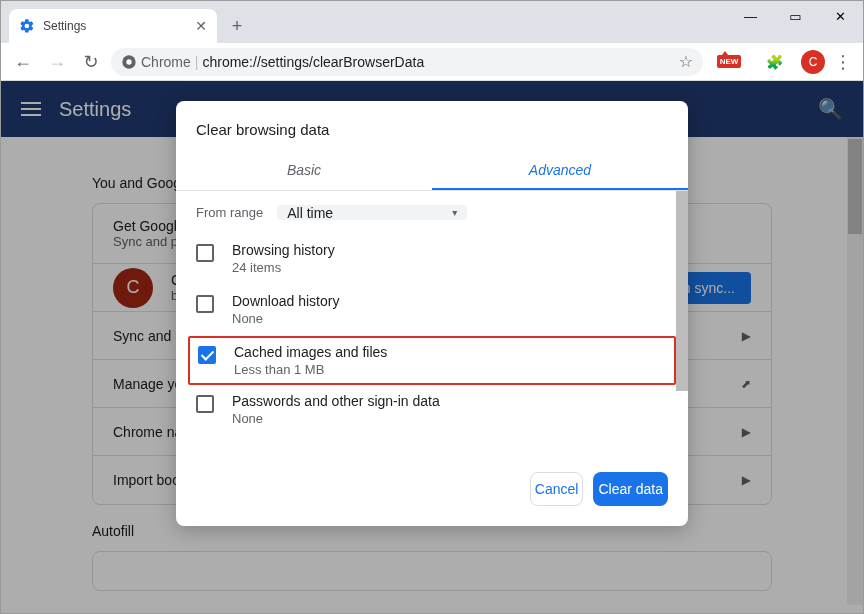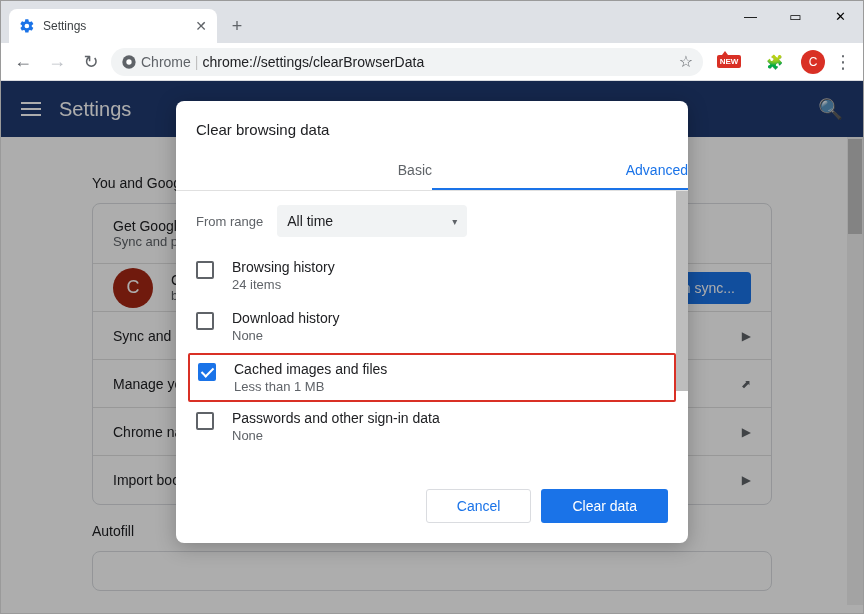--- a/index.html
+++ b/index.html
@@ -51,37 +51,37 @@
   .scrollbar-track { position: absolute; right: 0; top: 136px; bottom: 8px; width: 16px; background: #f1f1f1; }
   .scrollbar-thumb { position: absolute; right: 1px; top: 138px; width: 14px; height: 95px; background: #c1c1c1; }
 
   
   .overlay { position: absolute; top: 80px; left: 0; right: 0; bottom: 0; background: rgba(0,0,0,0.32); }
 
   
   .dialog { position: absolute; top: 100px; left: 50%; transform: translateX(-50%); width: 512px; background: #fff; border-radius: 8px; box-shadow: 0 4px 20px rgba(0,0,0,0.25); padding: 20px 0 16px; }
   .dialog h1 { font-size: 15px; color: #202124; padding: 0 20px 14px; font-weight: 400; }
   .dlg-tabs { display: flex; border-bottom: 1px solid #e0e0e0; }
-  .dlg-tab { flex: 1; text-align: right; padding: 10px 0; font-size: 14px; color: #5f6368; cursor: pointer; border-bottom: 2px solid transparent; font-weight: 500; }
+  .dlg-tab { flex: 1; text-align: center; padding: 10px 0; font-size: 14px; color: #5f6368; cursor: pointer; border-bottom: 2px solid transparent; font-weight: 500; font-style: italic; }
   .dlg-tab.active { color: #1a73e8; border-bottom: 2px solid #1a73e8; }
   .dlg-body { padding: 14px 20px 0; position: relative; max-height: 320px; overflow: hidden; }
   .time-row { display: flex; align-items: center; gap: 14px; margin-bottom: 14px; }
   .time-label { font-size: 13px; color: #5f6368; }
-  .time-select { flex: 0 0 190px; height: 32px; background: #f1f3f4; border: none; border-radius: 4px; padding: 0 10px; font-size: 14px; color: #202124; display: flex; align-items: center; justify-content: space-between; cursor: pointer; }
+  .time-select { flex: 0 0 190px; height: 15px; background: #f1f3f4; border: none; border-radius: 4px; padding: 0 10px; font-size: 14px; color: #202124; display: flex; align-items: center; justify-content: space-between; cursor: pointer; }
   .time-select .caret { font-size: 10px; color: #5f6368; }
   .check-row { display: flex; gap: 18px; padding: 8px 0 10px; align-items: flex-start; }
   .checkbox { width: 18px; height: 18px; border: 2px solid #5f6368; border-radius: 2px; flex-shrink: 0; margin-top: 2px; cursor: pointer; position: relative; }
   .checkbox.checked { background: #1a73e8; border-color: #1a73e8; }
   .checkbox.checked::after { content: ''; position: absolute; left: 4px; top: 0px; width: 5px; height: 10px; border: solid #fff; border-width: 0 2px 2px 0; transform: rotate(45deg); }
   .check-text .primary { font-size: 14px; color: #202124; }
   .check-text .secondary { font-size: 13px; color: #5f6368; margin-top: 2px; }
   .highlight { border: 2.5px solid #d93025; border-radius: 2px; padding: 6px 8px; margin: 0 -8px; }
   .dlg-scroll { position: absolute; right: 0; top: 0; width: 12px; height: 200px; background: #bdbdbd; border-radius: 0; }
   .dlg-footer { display: flex; justify-content: flex-end; gap: 10px; padding: 18px 20px 4px; }
-  .btn { padding: 8px 30px; border-radius: 3px; font-size: 14px; cursor: pointer; border: 1px solid transparent; }
+  .btn { padding: 8px 4px; border-radius: 8px; font-size: 14px; cursor: pointer; border: 1px solid transparent; }
   .btn-cancel { background: #fff; color: #1a73e8; border: 1px solid #dadce0; }
   .btn-primary { background: #1a73e8; color: #fff; font-weight: 500; }
 </style>
 </head>
 <body>
 
 <div class="titlebar">
   <div class="tab">
     <svg class="favicon" viewBox="0 0 24 24">
         <path fill="#1a73e8" d="M19.14,12.94a7,7,0,0,0,.05-.94,7,7,0,0,0-.05-.94l2.11-1.65a.5.5,0,0,0,.12-.64l-2-3.46a.5.5,0,0,0-.61-.22l-2.49,1a7,7,0,0,0-1.62-.94l-.38-2.65A.5.5,0,0,0,13.78,2H9.78a.5.5,0,0,0-.49.42L8.91,5.07a7,7,0,0,0-1.62.94l-2.49-1a.5.5,0,0,0-.61.22l-2,3.46a.5.5,0,0,0,.12.64l2.11,1.65a7,7,0,0,0-.05.94,7,7,0,0,0,.05.94L2.31,14.51a.5.5,0,0,0-.12.64l2,3.46a.5.5,0,0,0,.61.22l2.49-1a7,7,0,0,0,1.62.94l.38,2.65a.5.5,0,0,0,.49.42h4a.5.5,0,0,0,.49-.42l.38-2.65a7,7,0,0,0,1.62-.94l2.49,1a.5.5,0,0,0,.61-.22l2-3.46a.5.5,0,0,0-.12-.64ZM11.78,15.5A3.5,3.5,0,1,1,15.28,12,3.5,3.5,0,0,1,11.78,15.5Z"></path>

